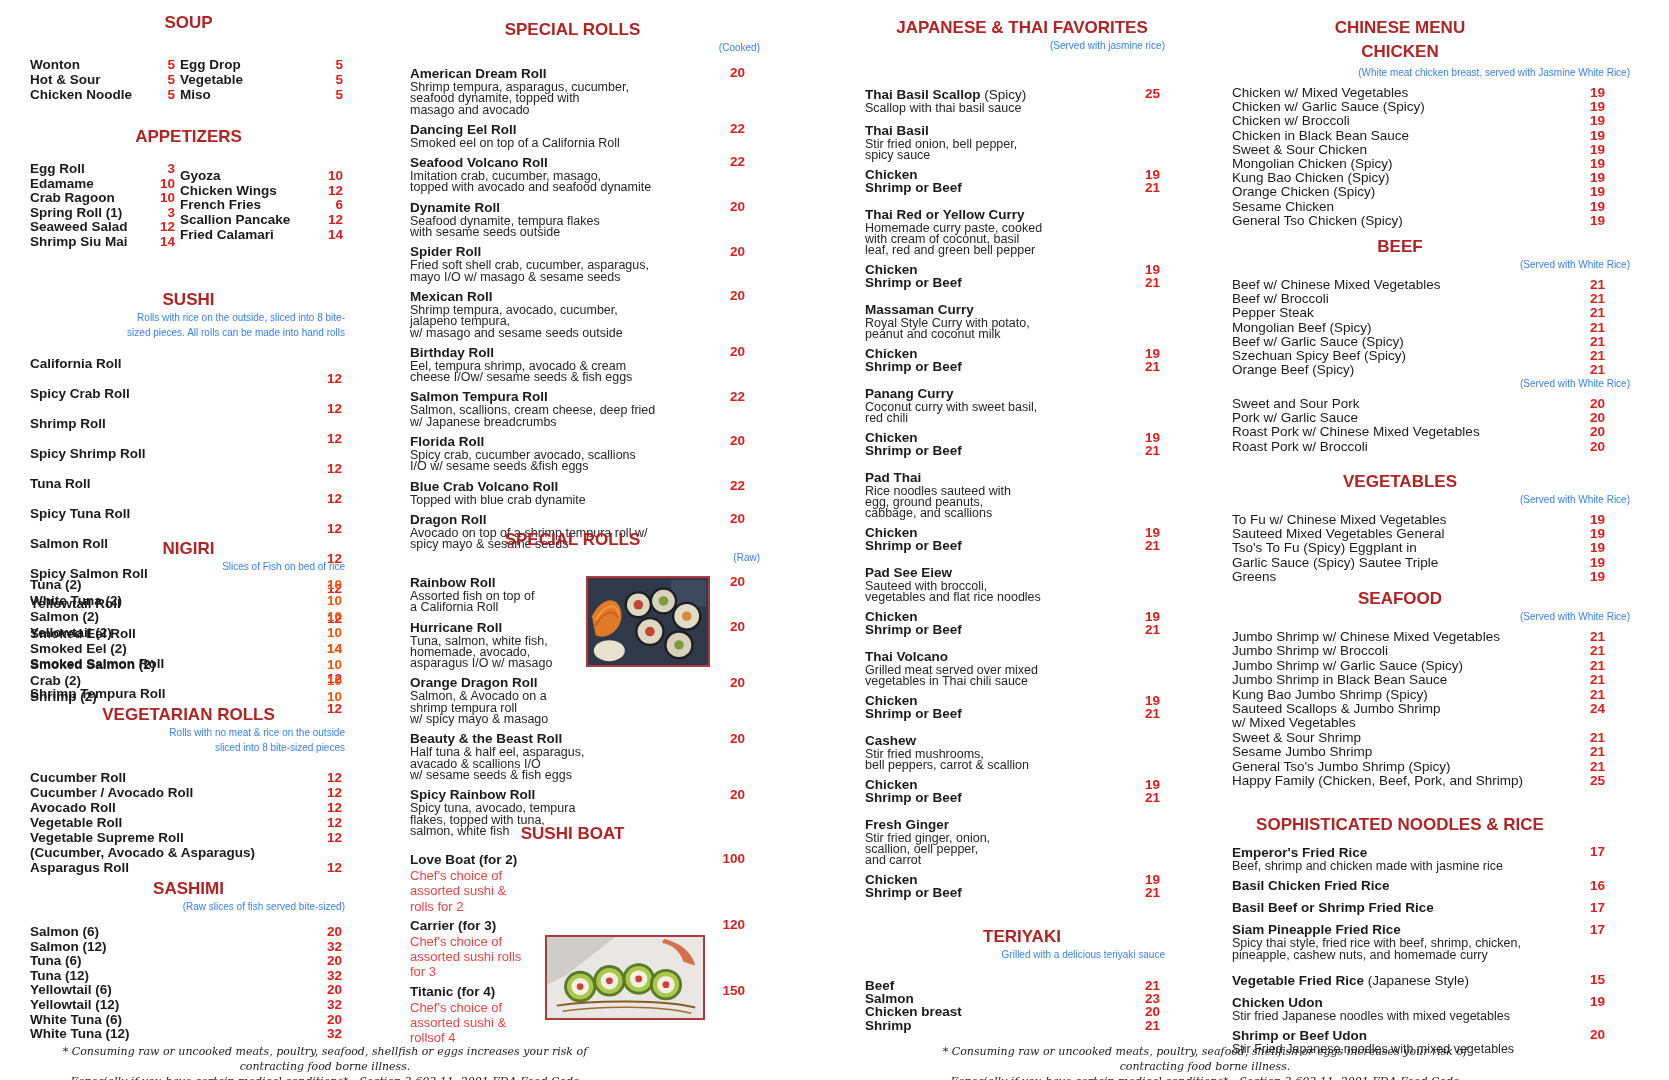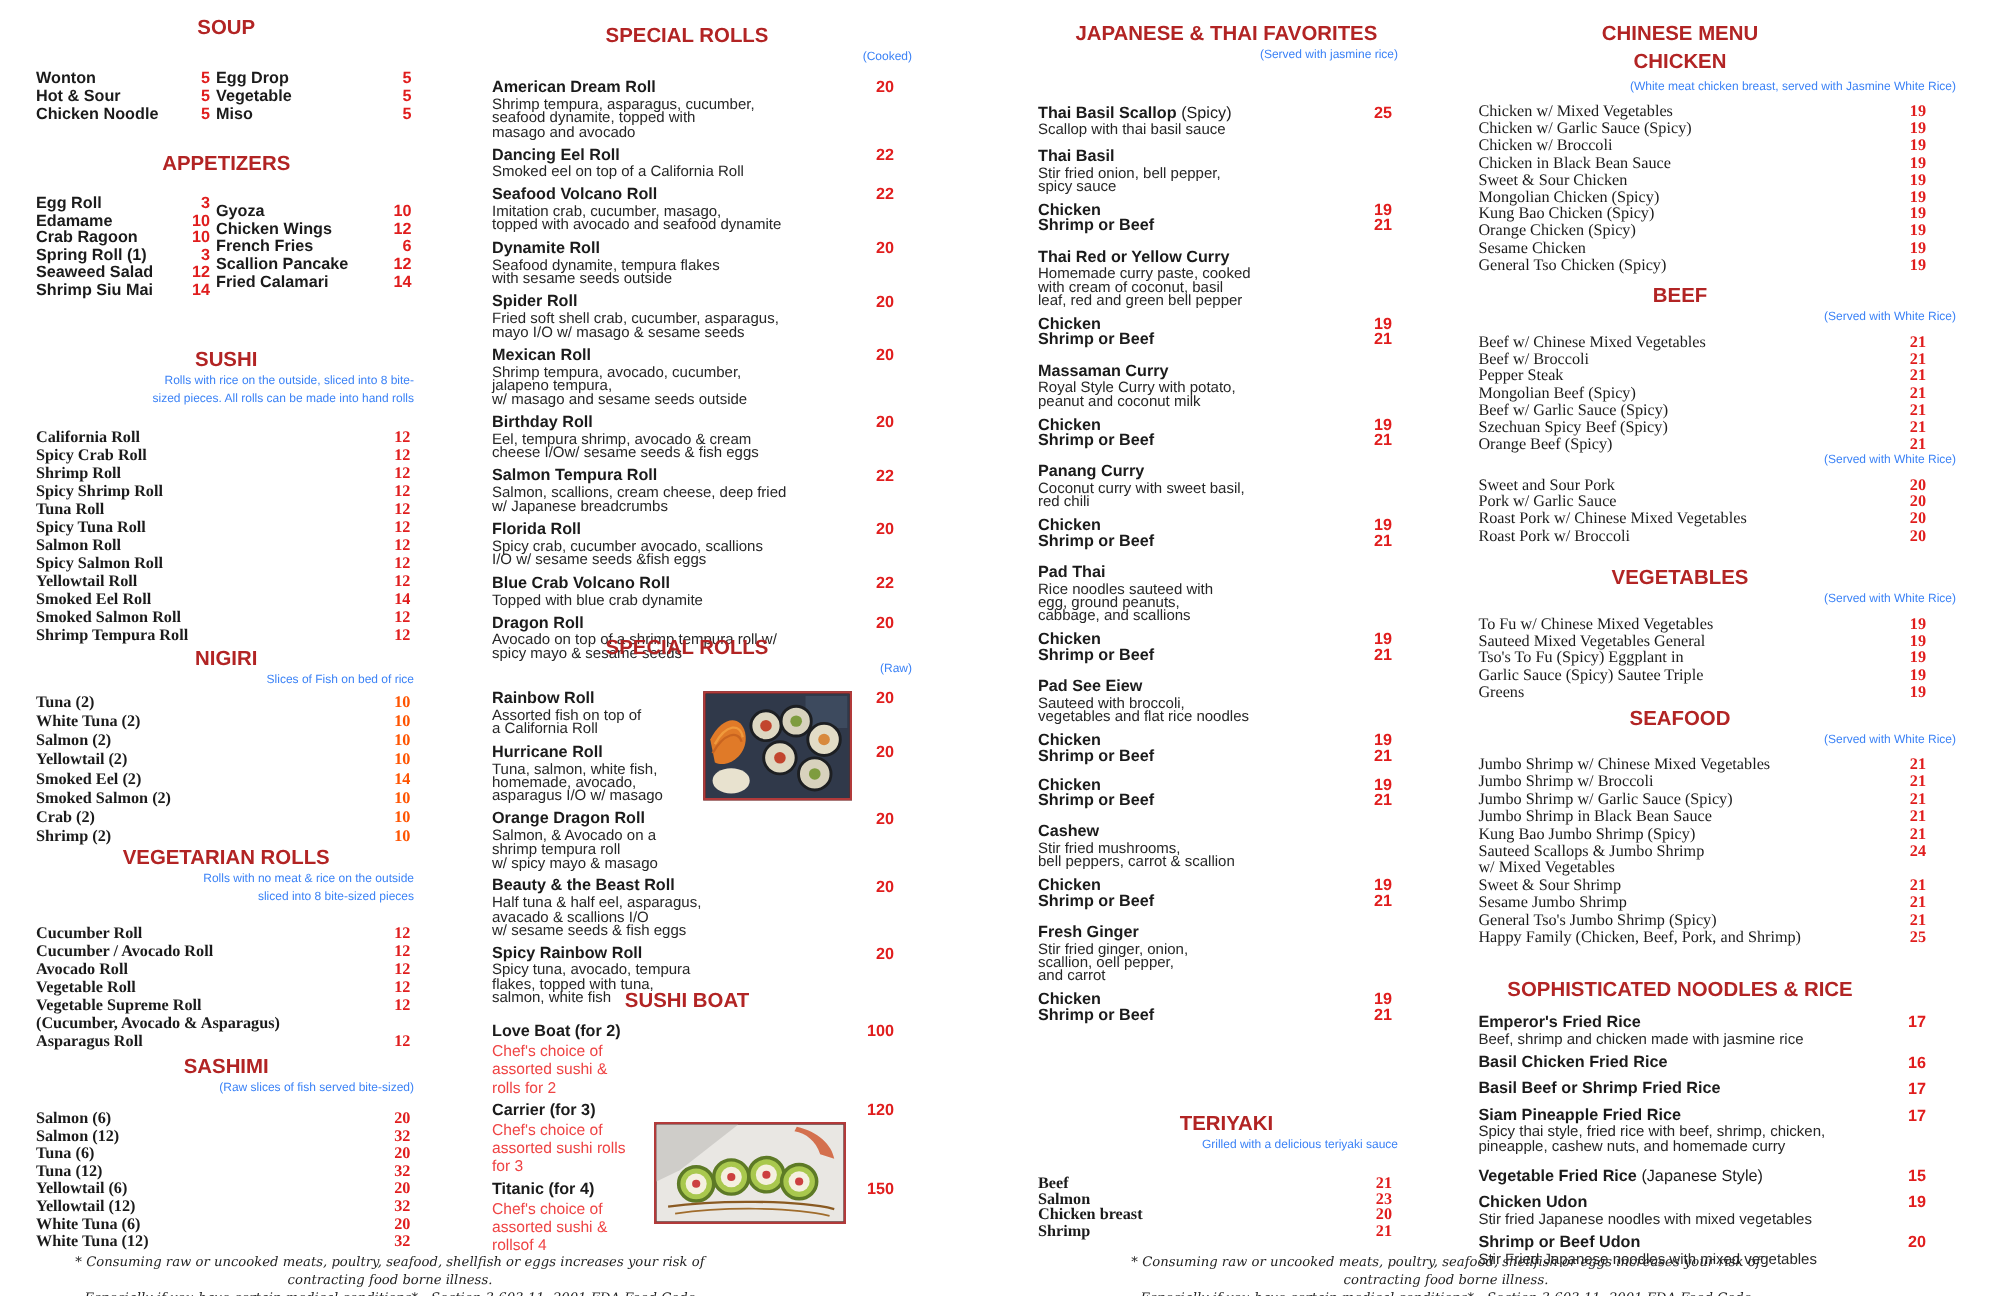--- a/index.html
+++ b/index.html
@@ -18,37 +18,37 @@
   #col2{left:385px;width:375px;}
   #col3{left:855px;width:310px;}
   #col4{left:1170px;width:460px;}
   .sec{position:absolute;left:0;right:0;}
   .sec-title{margin:0;font-size:17px;line-height:18px;font-weight:bold;color:var(--hdr);text-align:center;}
   .sec-sub{font-size:10px;line-height:13px;text-align:right;color:#3b82f6;margin-top:2px;}
   #col1 .sec-title,#col1 .sec-sub{padding-left:12px;}
   #col3 .sec-title,#col3 .sec-sub{padding-left:24px;}
 
   
-  .rows{margin-top:7px;font-family:Liberation Serif, serif;}
+  .rows{margin-top:7px;}
   .lrow{display:flex;line-height:14.6px;padding-left:10px;padding-right:3px;}
   .lname{font-weight:bold;font-size:13.5px;white-space:pre;}
   .lprice{margin-left:auto;font-weight:bold;font-size:13.5px;color:var(--price);}
   #sec-nigiri .lprice{color:var(--price-orange);}
 
   
   .pairs{display:flex;padding-left:10px;align-items:center;}
   .pair-col{display:flex;flex-direction:column;}
   .pair-col.left{width:145px;margin-right:5px;}
   .pair-col.right{flex:1;padding-right:2px;}
   .pair-col .lrow{padding:0;}
   #sec-soup .pairs{margin-top:25px;}
   #sec-soup .lrow{line-height:15px;}
   #sec-appetizers .pairs{margin-top:16px;}
   #sec-sushi .rows{margin-top:17px;}
-  #sec-sushi .lrow{line-height:15px;}
+  #sec-sushi .lrow{line-height:15px;flex-direction:column;}
   #sec-nigiri .rows{margin-top:4px;}
   #sec-nigiri .lrow{line-height:16px;}
   #sec-veg-rolls .rows{margin-top:16px;}
   #sec-veg-rolls .lrow{line-height:15px;}
   #sec-sashimi .rows{margin-top:12px;}
 
   
   .ditems{margin-top:10px;padding-left:25px;padding-right:15px;}
   .ditem{margin-bottom:4px;}
   .dtop{display:flex;align-items:center;}
@@ -706,20 +706,27 @@
         <div class="vrow">
           <div class="vnames">
             <div class="vname">Chicken</div>
             <div class="vname">Shrimp or Beef</div>
           </div>
           <div class="vprices">
             <div class="vprice">19</div>
             <div class="vprice">21</div>
           </div>
         </div>
+        <div class="ditem">
+          <div class="dtop">
+            <div class="dname-wrap"><span class="dname">Thai Volcano</span></div>
+          </div>
+          <div class="dline">Grilled meat served over mixed</div>
+          <div class="dline">vegetables in Thai chili sauce</div>
+        </div>
         <div class="vrow">
           <div class="vnames">
             <div class="vname">Chicken</div>
             <div class="vname">Shrimp or Beef</div>
           </div>
           <div class="vprices">
             <div class="vprice">19</div>
             <div class="vprice">21</div>
           </div>
         </div>

